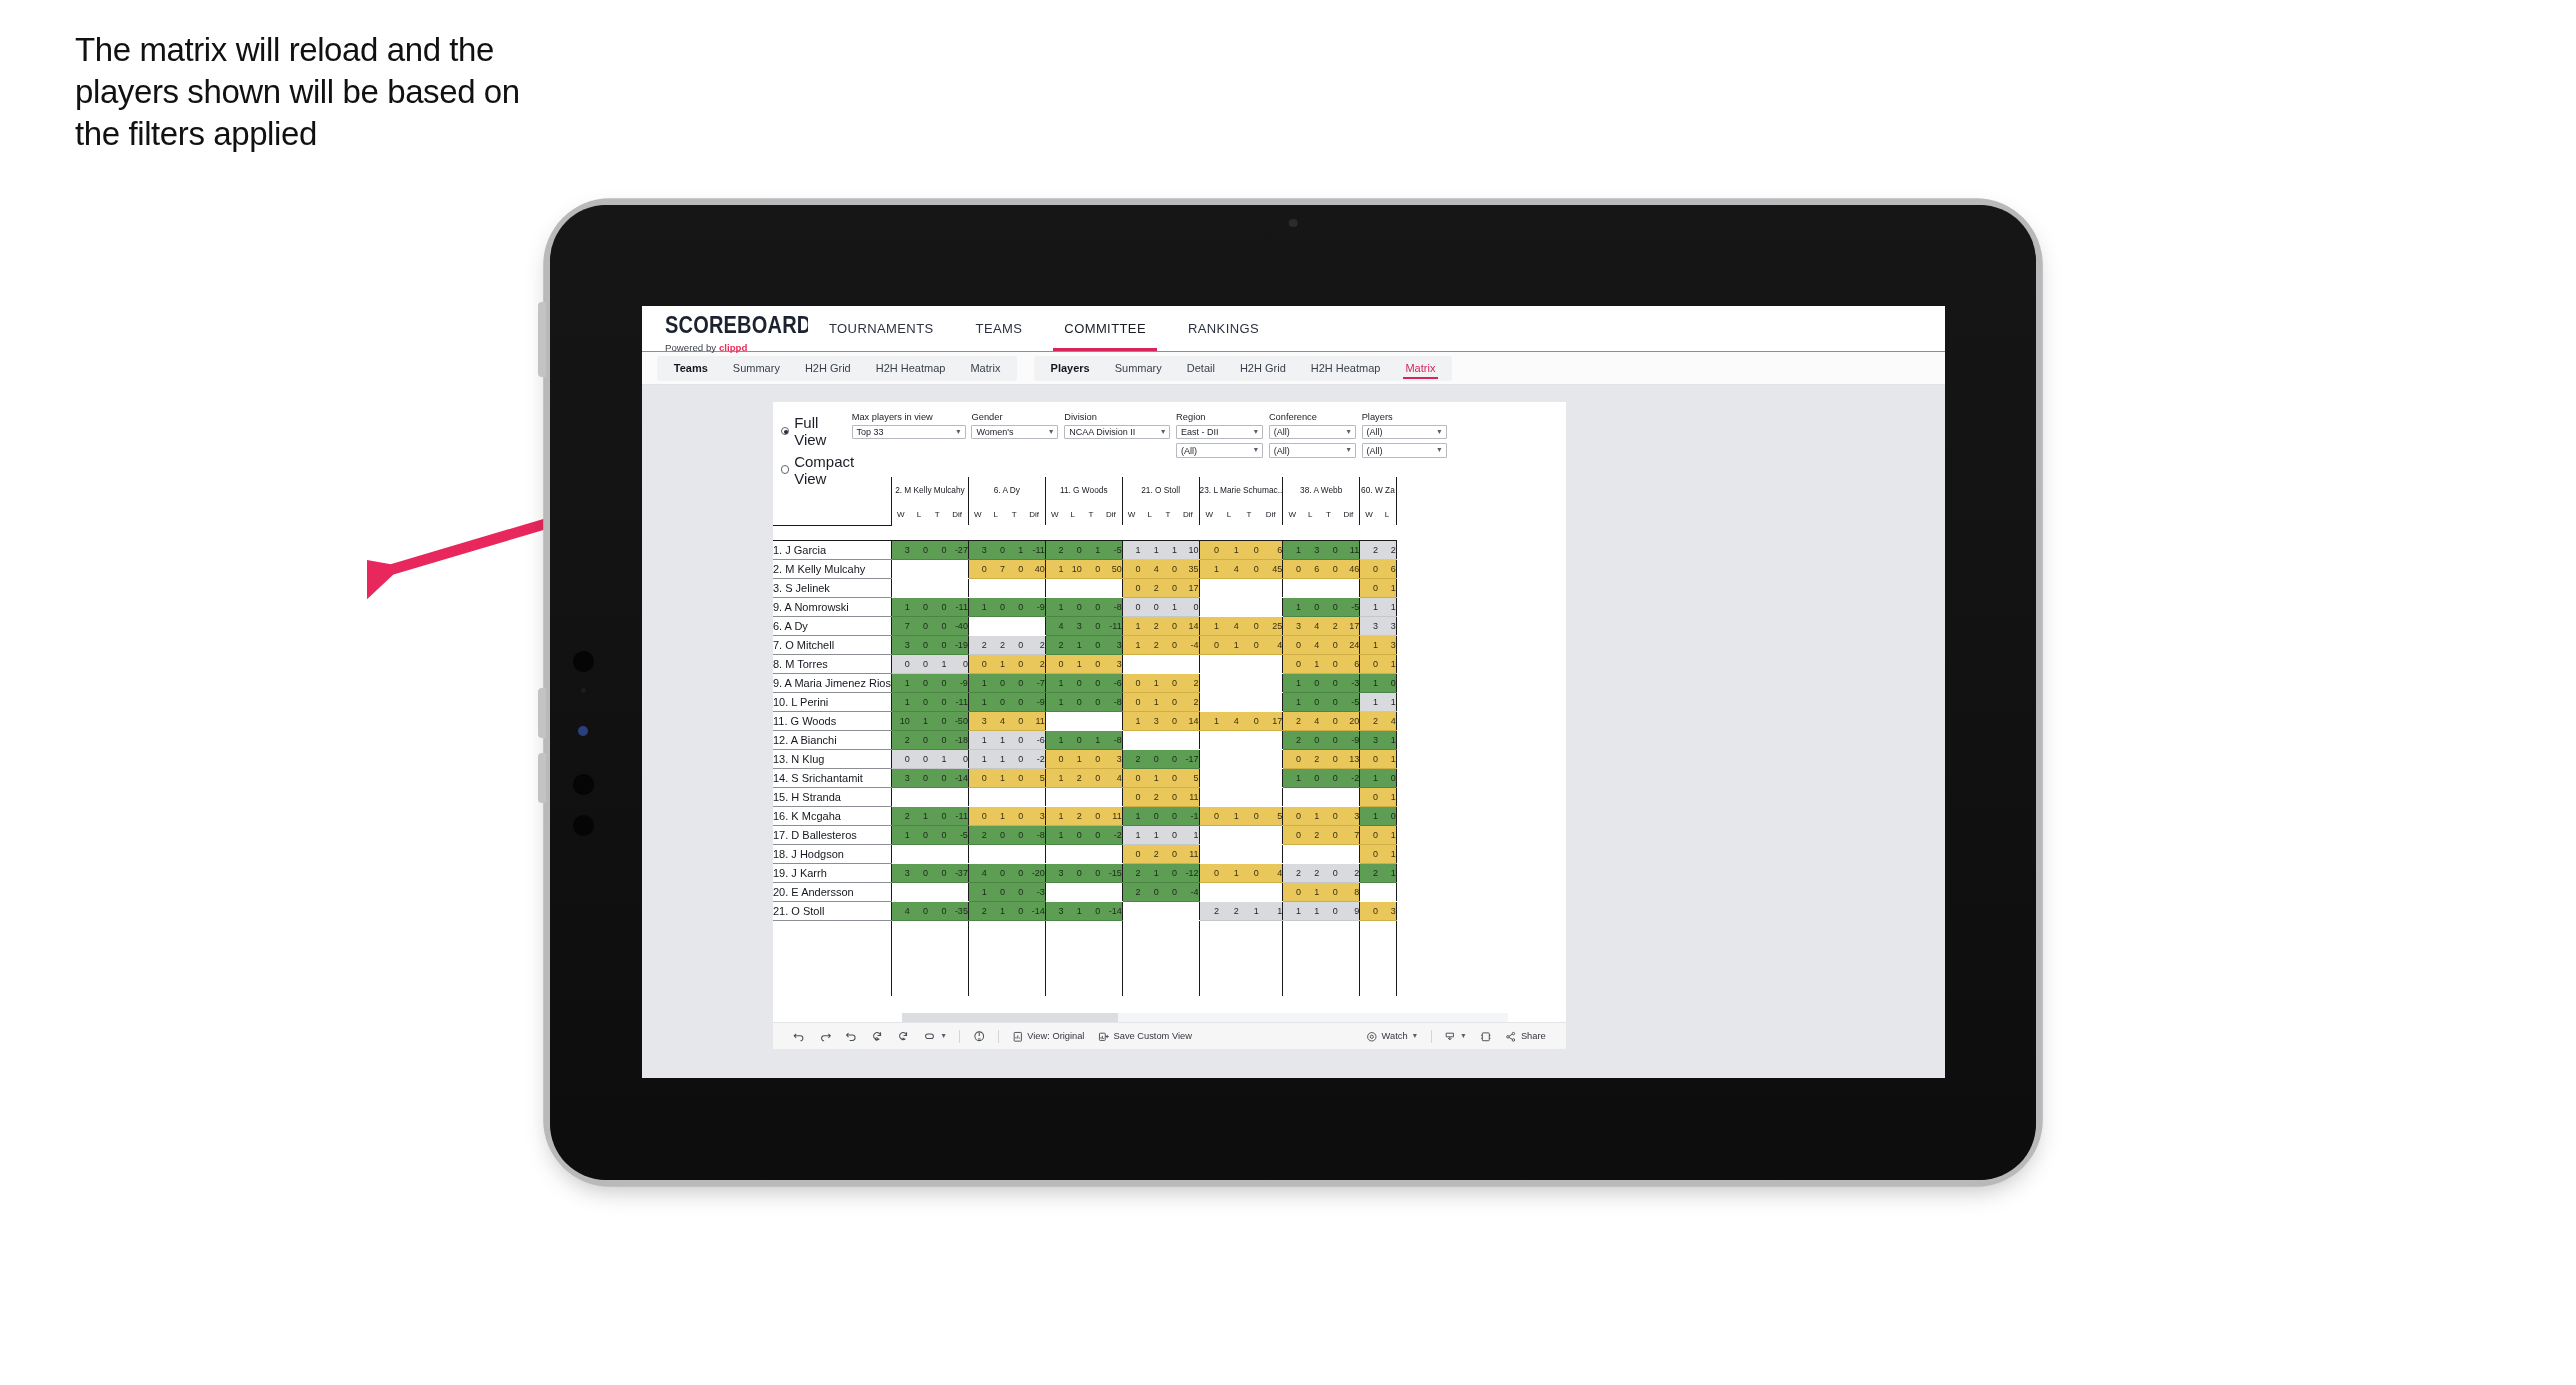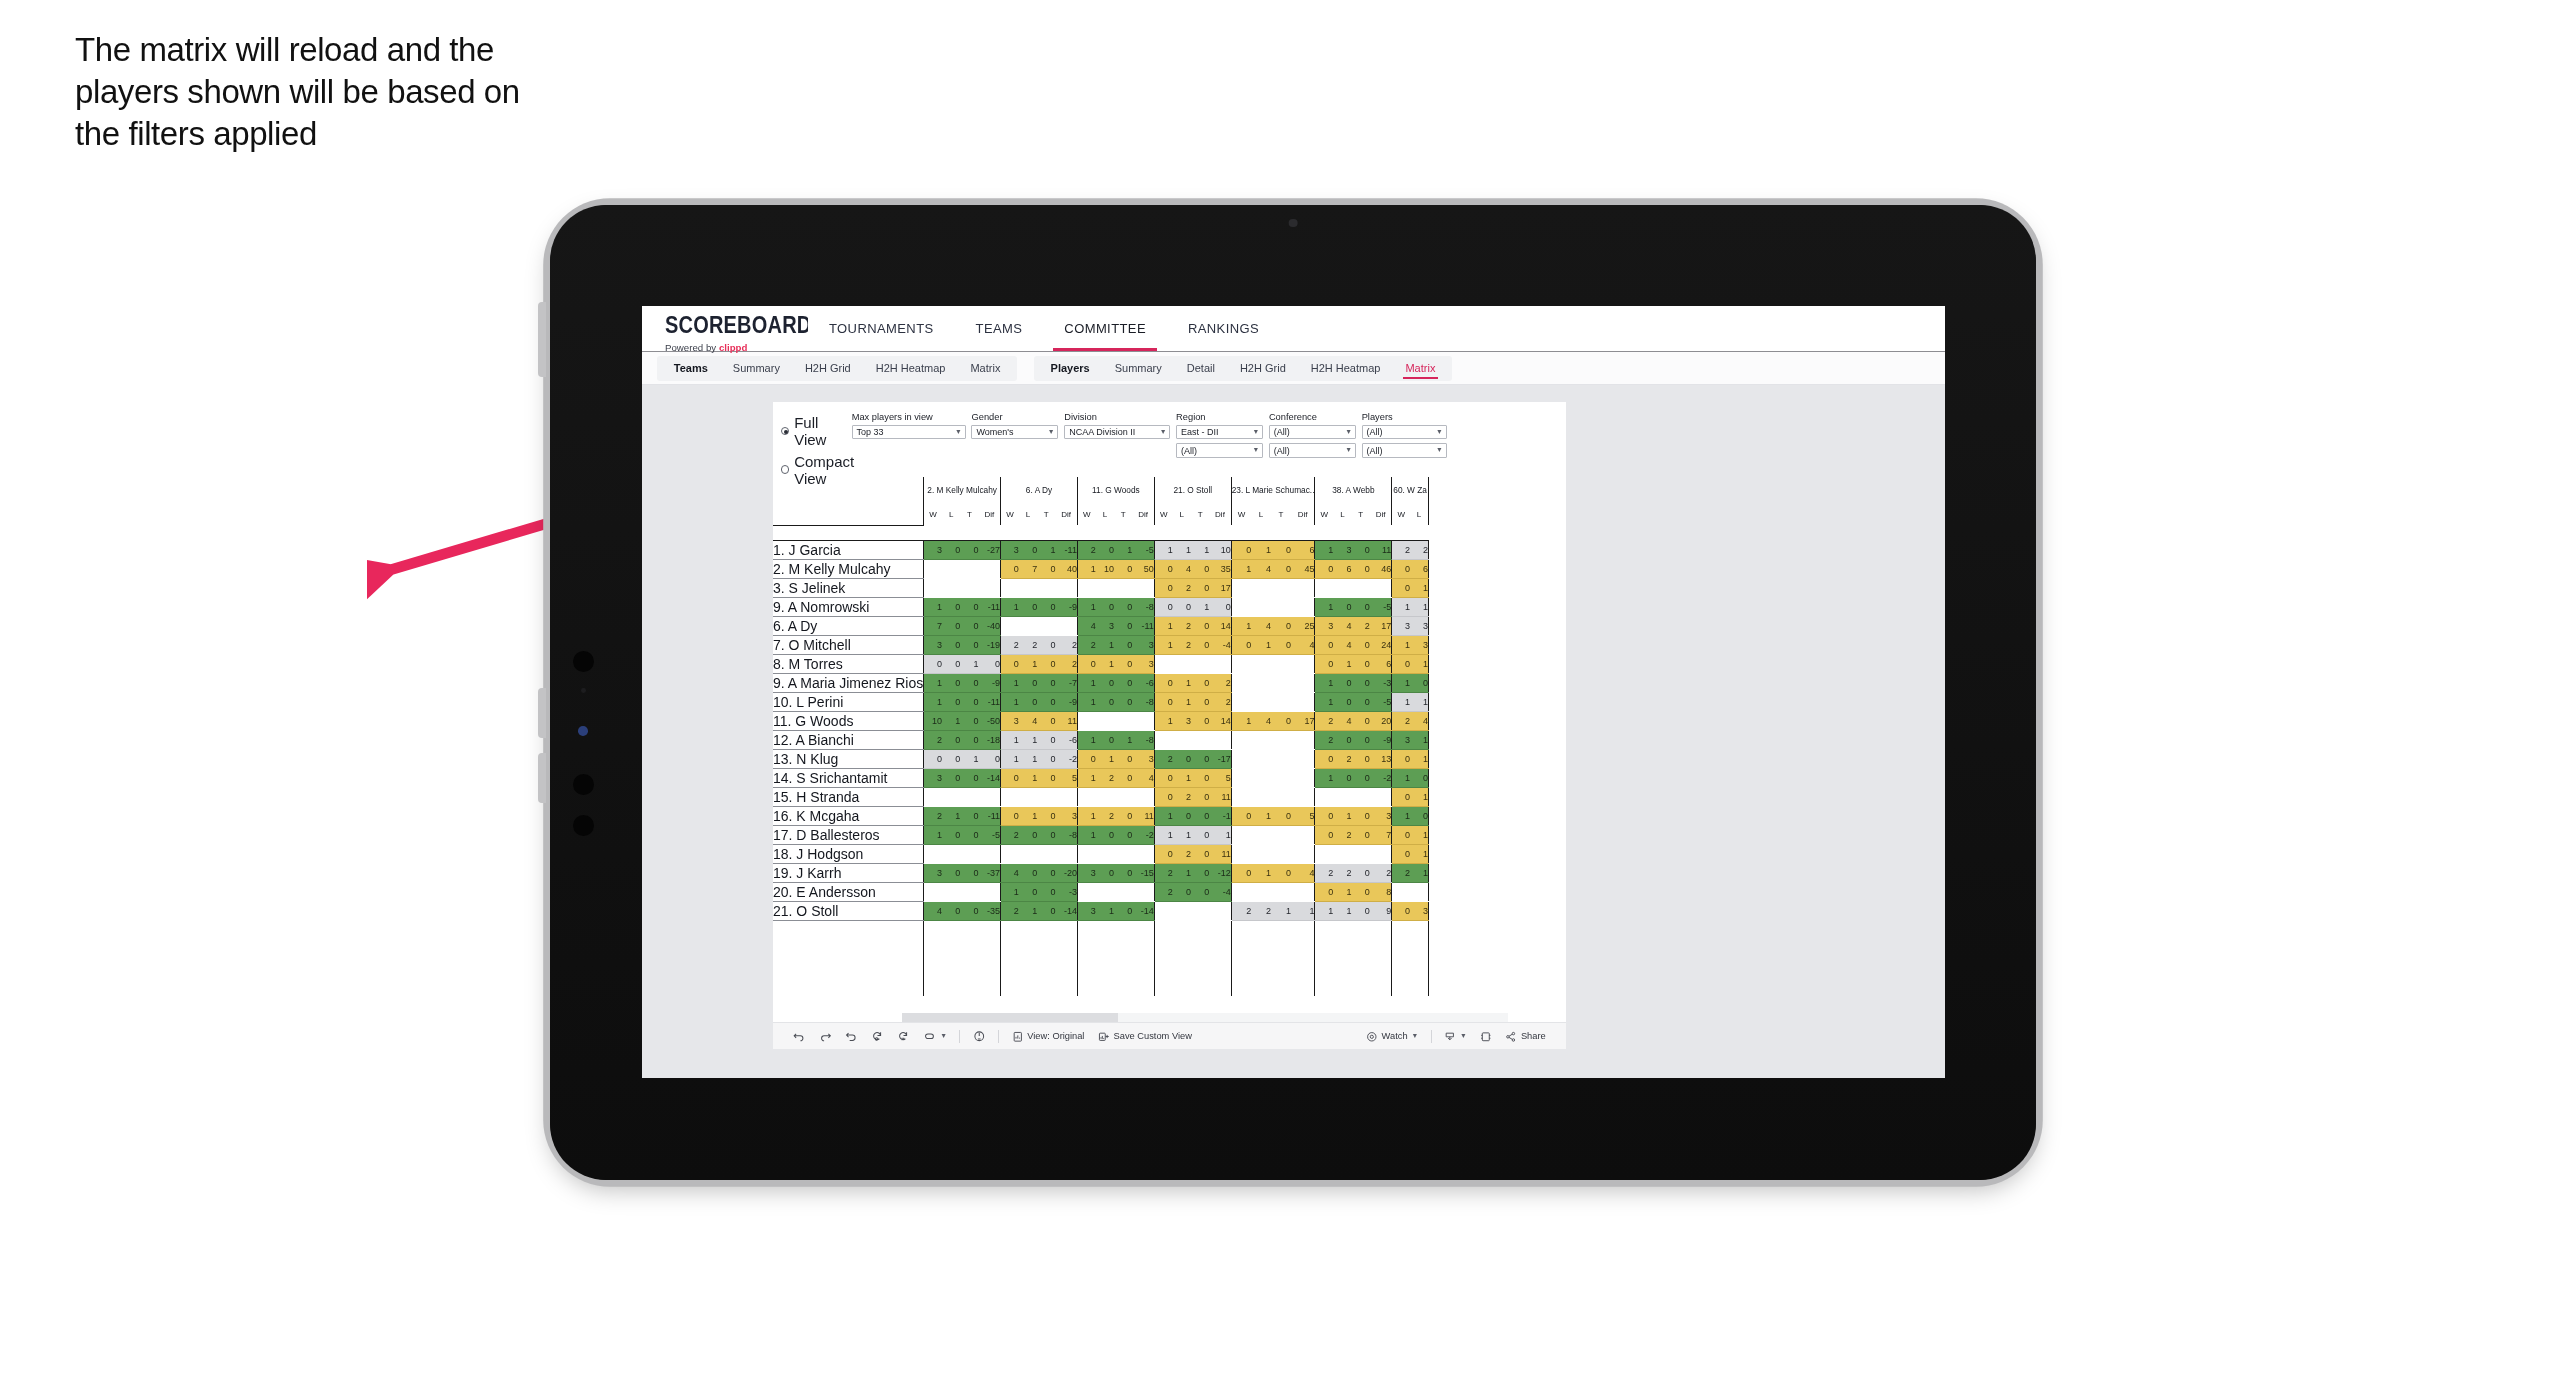--- a/index.html
+++ b/index.html
@@ -109,21 +109,21 @@
   }
   .sub-head {
     height:15.4px; text-align:center; font-size:8px; color:#15181f; font-weight:400;
     border-left:1.5px solid #1a1a1a; border-right:1.5px solid #1a1a1a;
   }
   .sub-head.mid { border-left:none; border-right:none; }
   .sub-head.l { border-right:none; }
   .sub-head.r { border-left:none; }
   .spacer-row td { height:15.4px; border-bottom:1.5px solid #1a1a1a; }
   .rname {
-    height:19px; font-size:14px; color:#14171e; padding-left:4.8px;
+    height:19px; font-size:11px; color:#14171e; padding-left:4.8px;
     border-bottom:1px solid #8b8e95; white-space:nowrap; overflow:hidden;
   }
   .cell {
     height:19px; width:18.3px; text-align:right; padding-right:2.9px;
     font-size:9px; color:#15181f; border-bottom:1px solid #d9dadd;
   }
   .cell.dif { width:21px; }
   .cell.g  { background:#5d9e54; color:#1b2a18; border-bottom:1px solid #4c8645; }
   .cell.y  { background:#e9c75a; color:#3a3110; border-bottom:1px solid #cfae46; }
   .cell.n  { background:#d9dadd; color:#24262c; border-bottom:1px solid #c6c7cb; }

